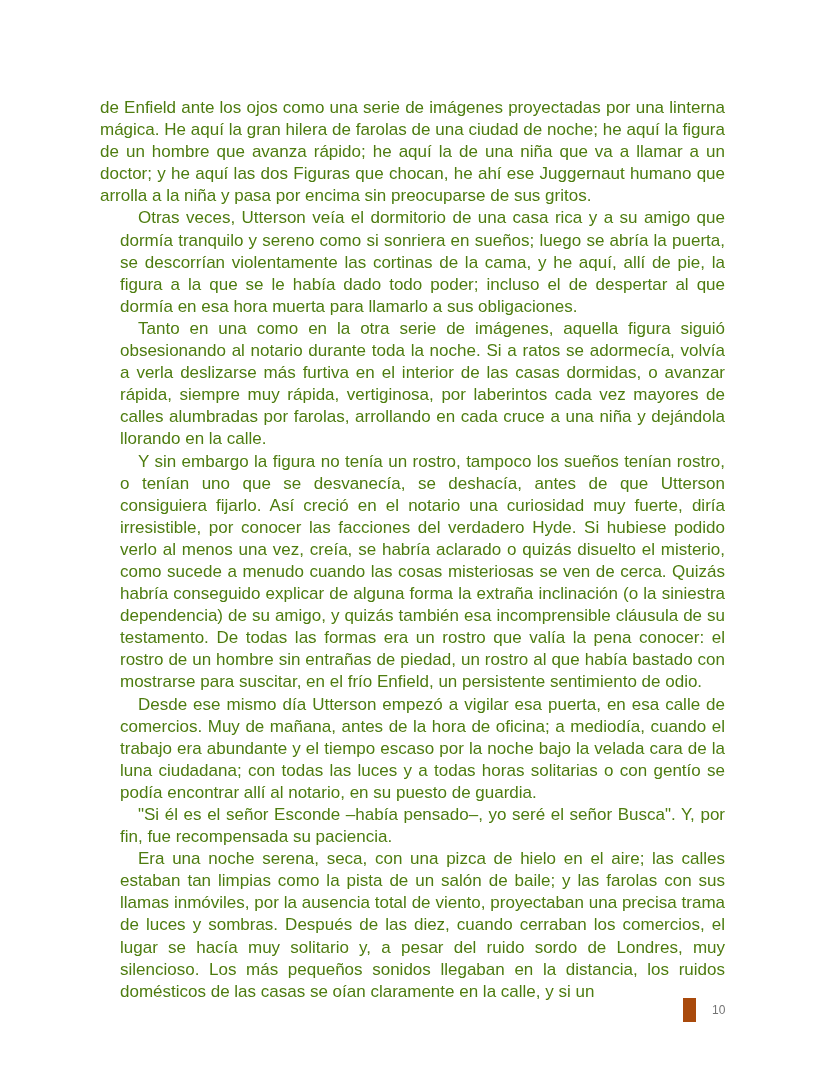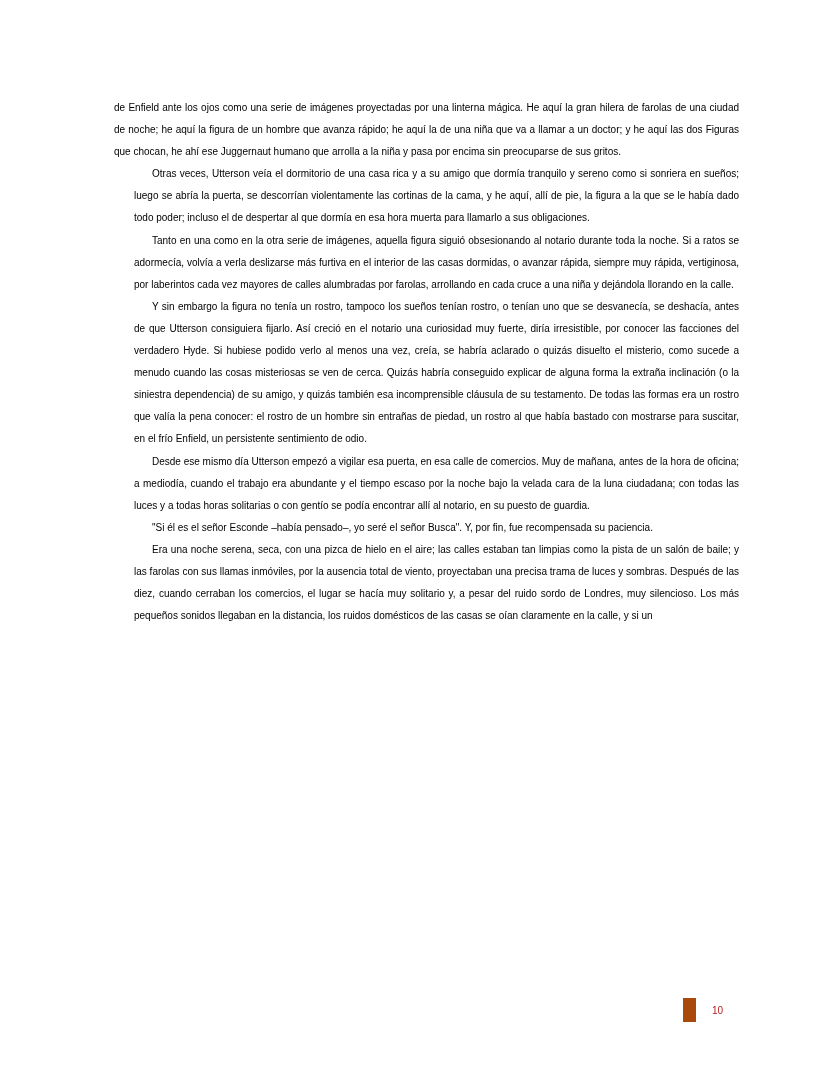--- a/index.html
+++ b/index.html
@@ -15,27 +15,27 @@
     }
     .page {
       position: absolute;
       left: 0; top: 0;
       width: 828px;
       height: 1071px;
       background: #ffffff;
     }
     .text-body {
       position: absolute;
-      left: 114px;
+      left: 100px;
       top: 97px;
       width: 625px;
       font-family: "Liberation Sans", sans-serif;
-      font-size: 10px;
+      font-size: 17px;
       line-height: 22.1px;
-      color: #000000;
+      color: #4d7c0f;
       text-align: justify;
     }
     .text-body p {
       margin: 0;
       padding: 0;
     }
     .text-body p.indent {
       text-indent: 18px;
       margin-left: 20px;
     }
@@ -49,22 +49,22 @@
     }
     .page-marker {
       width: 13px;
       height: 24px;
       background: #a94a0c;
       display: inline-block;
     }
     .page-number {
       margin-left: 16px;
       font-family: "Liberation Sans", sans-serif;
-      font-size: 10px;
-      color: #b91c1c;
+      font-size: 12px;
+      color: #737373;
     }
   </style>
 </head>
 <body>
 
 <div class="page">
   <div class="text-body">
     <p>de Enfield ante los ojos como una serie de imágenes proyectadas por una linterna mágica. He aquí la gran hilera de farolas de una ciudad de noche; he aquí la figura de un hombre que avanza rápido; he aquí la de una niña que va a llamar a un doctor; y he aquí las dos Figuras que chocan, he ahí ese Juggernaut humano que arrolla a la niña y pasa por encima sin preocuparse de sus gritos.</p>
     <p class="indent">Otras veces, Utterson veía el dormitorio de una casa rica y a su amigo que dormía tranquilo y sereno como si sonriera en sueños; luego se abría la puerta, se descorrían violentamente las cortinas de la cama, y he aquí, allí de pie, la figura a la que se le había dado todo poder; incluso el de despertar al que dormía en esa hora muerta para llamarlo a sus obligaciones.</p>
     <p class="indent">Tanto en una como en la otra serie de imágenes, aquella figura siguió obsesionando al notario durante toda la noche. Si a ratos se adormecía, volvía a verla deslizarse más furtiva en el interior de las casas dormidas, o avanzar rápida, siempre muy rápida, vertiginosa, por laberintos cada vez mayores de calles alumbradas por farolas, arrollando en cada cruce a una niña y dejándola llorando en la calle.</p>

